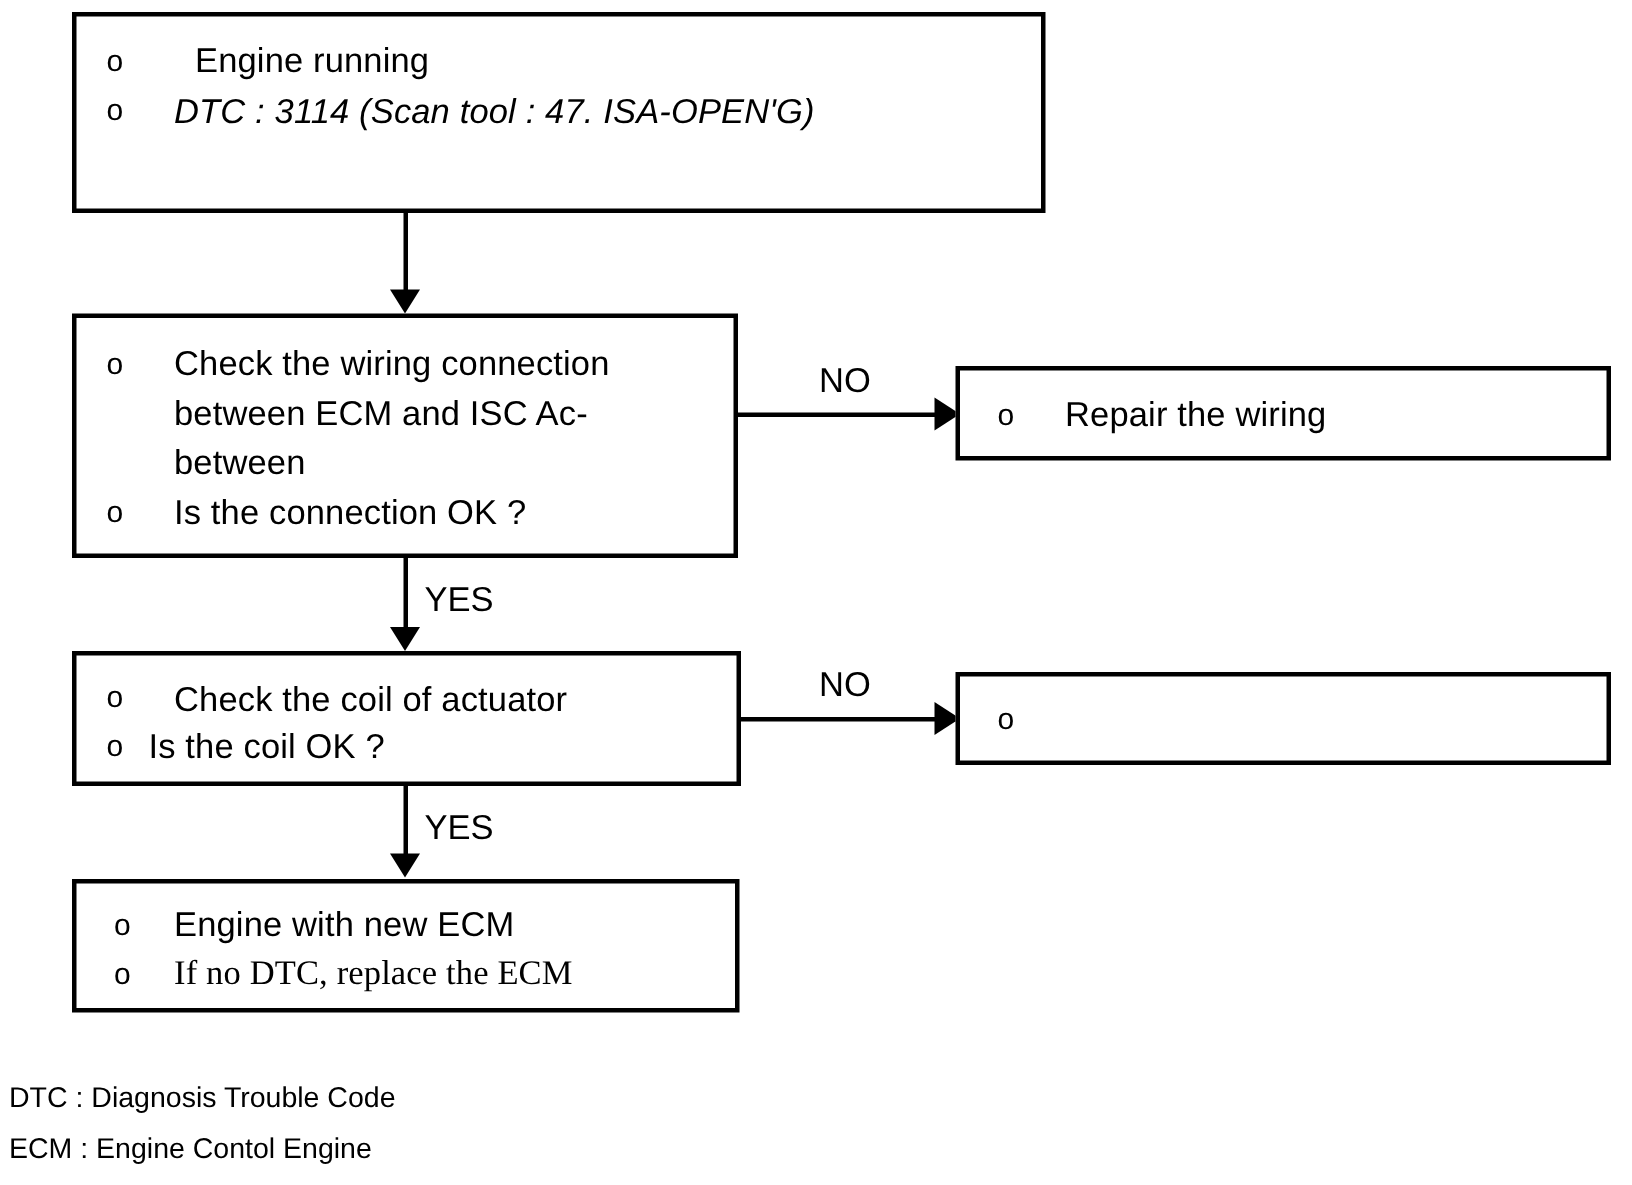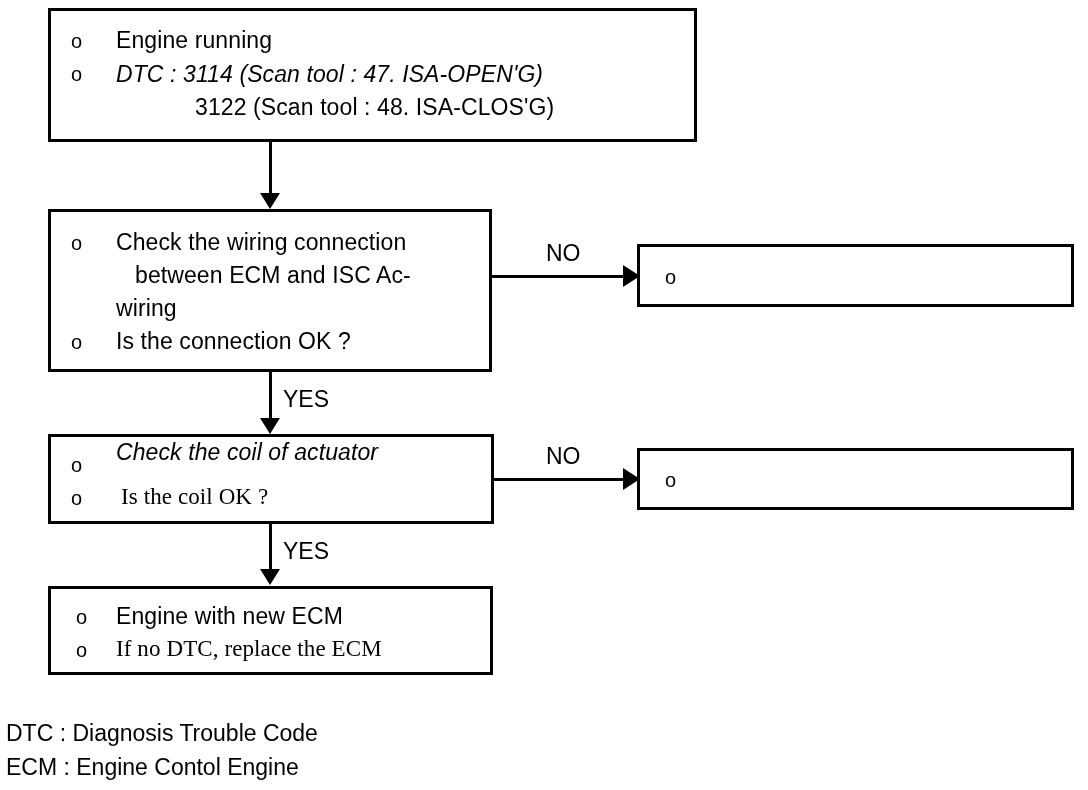--- a/index.html
+++ b/index.html
@@ -80,81 +80,81 @@
     position: absolute;
     font-size: 23px;
     line-height: 26px;
     font-family: "Liberation Sans", sans-serif;
     white-space: nowrap;
   }
 
   
   .legend-line {
     position: absolute;
-    font-size: 23px;
+    font-size: 19px;
     line-height: 28px;
     font-family: "Liberation Sans", sans-serif;
     white-space: nowrap;
   }
 </style>
 </head>
 <body>
 
 <div id="canvas">
 
   <div class="box" style="left:48px; top:8px; width:649px; height:134px;">
     <div class="box-inner">
       <span class="bullet" style="left:20px; top:17px;">o</span>
-      <span class="rowtext" style="left:65px; top:16px;text-align:right;">Engine running</span>
+      <span class="rowtext" style="left:79px; top:16px;text-align:right;">Engine running</span>
 
       <span class="bullet" style="left:20px; top:50px;">o</span>
       <span class="rowtext" style="left:65px; top:50px;font-style:italic;">DTC : 3114 (Scan tool : 47. ISA-OPEN'G)</span>
 
-      <span class="rowtext" style="left:144px; top:83px;">3122 (Scan tool : 48. ISA-CLOS'G)</span>
     </div>
   </div>
 
   <div class="vline" style="left:269px; top:142px; height:52px;"></div>
   <div class="arrow-down" style="left:260px; top:193px;"></div>
 
   <div class="box" style="left:48px; top:209px; width:444px; height:163px;">
     <div class="box-inner">
       <span class="bullet" style="left:20px; top:18px;">o</span>
       <span class="rowtext" style="left:65px; top:17px;">Check the wiring connection</span>
 
-      <span class="rowtext" style="left:65px; top:50px;margin-left:19px;">between ECM and ISC Ac-</span>
+      <span class="rowtext" style="left:65px; top:50px;">between ECM and ISC Ac-</span>
 
-      <span class="rowtext" style="left:65px; top:83px;">wiring</span>
+      <span class="rowtext" style="left:65px; top:83px;">between</span>
 
       <span class="bullet" style="left:20px; top:117px;">o</span>
       <span class="rowtext" style="left:65px; top:116px;">Is the connection OK ?</span>
     </div>
   </div>
 
   <div class="hline" style="left:492px; top:275px; width:148px;"></div>
   <div class="arrow-right" style="left:623px; top:265px;"></div>
   <span class="edge-label" style="left:546px; top:240px;">NO</span>
 
   <div class="box" style="left:637px; top:244px; width:437px; height:63px;">
     <div class="box-inner">
       <span class="bullet" style="left:25px; top:17px;">o</span>
+      <span class="rowtext" style="left:70px; top:16px;">Repair the wiring</span>
     </div>
   </div>
 
   <div class="vline" style="left:269px; top:372px; height:48px;"></div>
   <div class="arrow-down" style="left:260px; top:418px;"></div>
   <span class="edge-label" style="left:283px; top:386px;">YES</span>
 
   <div class="box" style="left:48px; top:434px; width:446px; height:90px;">
     <div class="box-inner">
       <span class="bullet" style="left:20px; top:15px;">o</span>
-      <span class="rowtext" style="left:65px; top:2px;font-style:italic;">Check the coil of actuator</span>
+      <span class="rowtext" style="left:65px; top:16px;">Check the coil of actuator</span>
 
       <span class="bullet" style="left:20px; top:48px;">o</span>
-      <span class="rowtext" style="left:70px; top:47px;font-family:Liberation Serif, serif;">Is the coil OK ?</span>
+      <span class="rowtext" style="left:48px; top:47px;">Is the coil OK ?</span>
     </div>
   </div>
 
   <div class="hline" style="left:494px; top:478px; width:146px;"></div>
   <div class="arrow-right" style="left:623px; top:468px;"></div>
   <span class="edge-label" style="left:546px; top:443px;">NO</span>
 
   <div class="box" style="left:637px; top:448px; width:437px; height:62px;">
     <div class="box-inner">
       <span class="bullet" style="left:25px; top:16px;">o</span>

